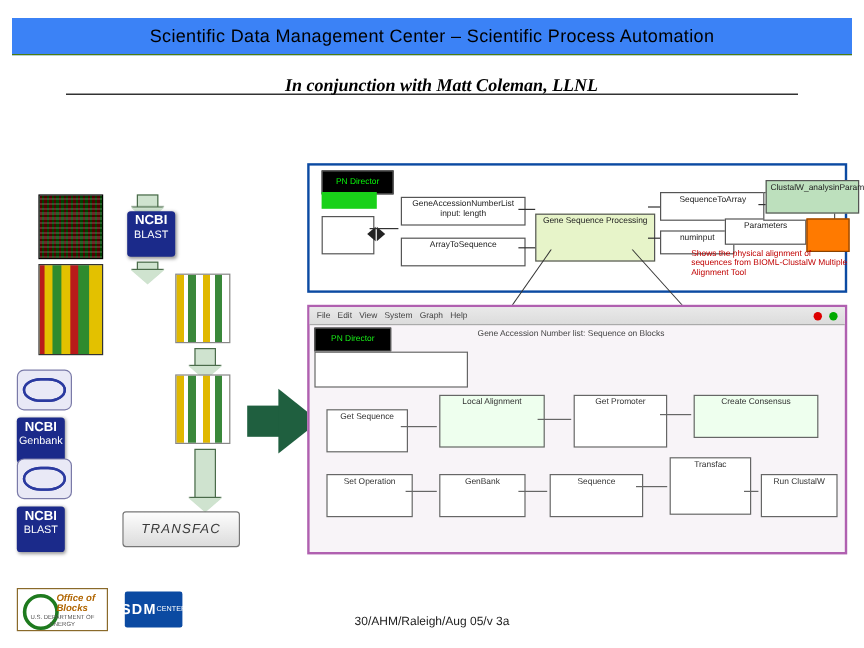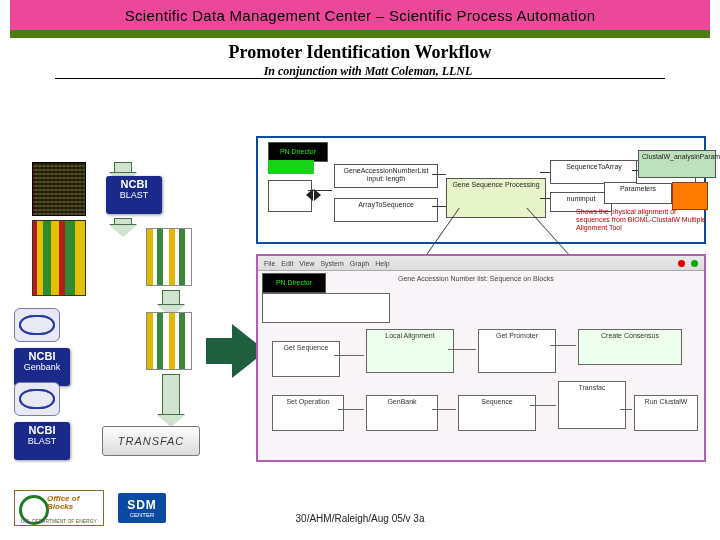--- a/index.html
+++ b/index.html
@@ -13,24 +13,24 @@
     overflow: hidden;
   }
   .slide {
     position: relative;
     width: 720px;
     height: 540px;
   }
   
   .header {
     position: absolute;
-    left: 10px; right: 10px; top: 0;
+    left: 10px; right: 10px; top: 15px;
     height: 30px;
-    background: #ec4899;
-    border-bottom: 8px solid #4d7c0f;
+    background: #3b82f6;
+    border-bottom: 1px solid #4d7c0f;
     display: flex;
     align-items: center;
     justify-content: center;
   }
   .header-text {
     font-family: Verdana, Geneva, sans-serif;
     font-size: 15px;
     font-weight: 400;
     color: #000;
     letter-spacing: 0.3px;
@@ -42,21 +42,21 @@
     left: 0; right: 0;
     text-align: center;
     font-size: 18px;
     font-weight: bold;
   }
   .subtitle {
     position: absolute;
     top: 64px;
     left: 0; right: 0;
     text-align: center;
-    font-size: 12px;
+    font-size: 15px;
     font-style: italic;
     font-weight: bold;
     margin-left: 16px;
   }
   .hr {
     position: absolute;
     top: 78px;
     left: 55px;
     right: 55px;
     height: 0;
@@ -112,21 +112,21 @@
     position:absolute; left:4px; right:4px; top:6px; bottom:6px;
     border: 2px solid #2b3aa0;
     border-radius: 50% / 60%;
   }
   .dna::after { transform: scaleX(-1); }
   .dna1 { left: 0; top: 146px; }
   .dna2 { left: 0; top: 220px; }
 
   .ncbi {
     position: absolute;
-    width: 56px; height: 38px;
+    width: 40px; height: 38px;
     background: #1b2a8a;
     color: #fff;
     font-family: Arial, sans-serif;
     font-size: 9px;
     line-height: 1.05;
     text-align: center;
     border-radius: 3px;
     padding-top: 3px;
     box-sizing: border-box;
     box-shadow: 1px 1px 3px rgba(0,0,0,.4);
@@ -322,42 +322,41 @@
     left: 14px; bottom: 14px;
     display: flex; gap: 14px;
     align-items: center;
   }
   .logo-sci {
     width: 74px; height: 34px;
     border: 1px solid #8a6a2a;
     background: linear-gradient(#fff,#fff);
     position: relative;
     font-family: Arial, sans-serif;
-    padding-left: 14px;
   }
   .logo-sci .ring {
     position:absolute; left:4px; top:4px; width:24px;height:24px;
     border:3px solid #1e7a1e; border-radius:50%;
   }
   .logo-sci .txt {
     position:absolute; left:32px; top:4px; right:3px;
     font-size:8px; color:#b06500; font-style:italic; font-weight:bold;
     line-height:1.05;
   }
   .logo-sci .sub {
     position:absolute; left:3px; bottom:1px; right:3px;
     font-size:5px; color:#555; text-align:center;
   }
   .logo-sdm {
     width: 48px; height: 30px;
     background: #0b4aa2;
     color:#fff;
     font-family: Arial, sans-serif;
     font-size:8px;
-    display:flex;flex-direction:column;align-items:center;justify-content:center;
+    display:flex;flex-direction:row;align-items:center;justify-content:center;
     border-radius:2px;
   }
   .logo-sdm .big{ font-weight:bold; font-size:12px; letter-spacing:1px;}
   .logo-sdm .sm{ font-size:6px; }
 
   .footer {
     position: absolute;
     left: 0; right: 0; bottom: 16px;
     text-align: center;
     font-family: Verdana, Geneva, sans-serif;
@@ -367,21 +366,20 @@
 </style>
 </head>
 <body>
 
 <div class="slide">
 
   <div class="header">
     <span class="header-text">Scientific Data Management Center – Scientific Process Automation</span>
   </div>
 
-  <div class="title">Promoter Identification Workflow</div>
   <div class="subtitle">In conjunction with Matt Coleman, LLNL</div>
   <div class="hr"></div>
 
   <div class="pipeline">
     <div class="thumb microarray"></div>
     <div class="v-arrow va1"></div>
     <div class="thumb heatmap"></div>
 
     <div class="ncbi ncbi-blast">
       <div class="big">NCBI</div>

